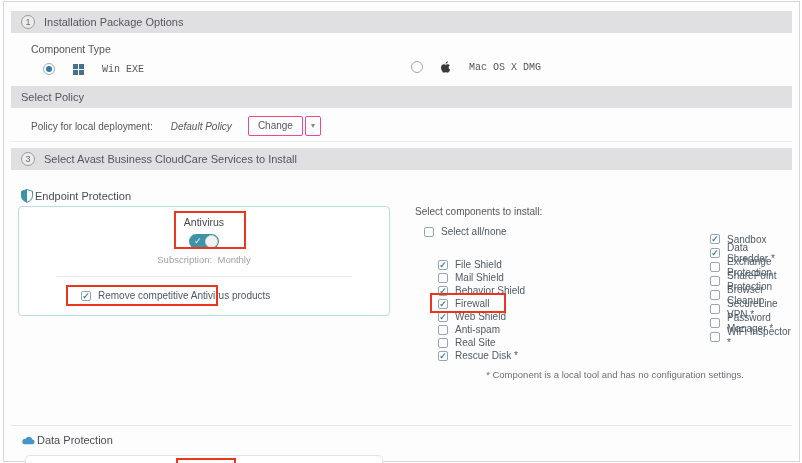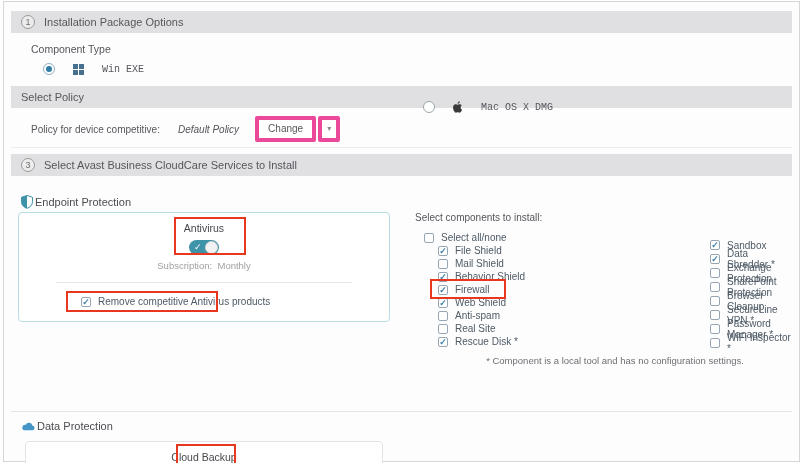--- a/index.html
+++ b/index.html
@@ -22,35 +22,35 @@
   .stepnum {
     width:14px; height:14px; border:1px solid #9b9b9b; border-radius:50%;
     font-size:9px; color:#6d6d6d; display:inline-flex; align-items:center;
     justify-content:center; margin-right:9px; background:#ececec;
   }
   
   .installer { padding:10px 0 10px 20px; position:relative; }
   .small-label { font-size:10.5px; color:#55565b; }
   .radio-row { margin-top:6px; position:relative; height:15px; }
   .radio-opt { display:inline-flex; align-items:center; gap:18px; font-size:10px; color:#55565b; cursor:default;font-family:Liberation Mono, monospace; }
-  .radio-opt.mac { position:absolute; left:392px; top:0;margin-top:40px; }
+  .radio-opt.mac { position:absolute; left:380px; top:0; }
   .radio { width:12px; height:12px; border:1px solid #9aa6ad; border-radius:50%; background:#fff; position:relative; flex:none; }
   .radio.sel { border-color:#8fb0c4; }
   .radio.sel::after {
     content:""; position:absolute; left:2px; top:2px; width:6px; height:6px;
     border-radius:50%; background:#2f7ca5;
   }
   .winicon { display:inline-grid; grid-template-columns:5px 5px; grid-template-rows:5px 5px; gap:1px; }
   .winicon span { background:#46708f; }
   
   .policy-row { padding:8px 0 5px 20px; display:flex; align-items:center; font-size:10px; color:#55565b; border-bottom:1px solid #ececec; }
   .policy-row .val { margin-left:18px;font-style:italic; }
   .btn-split { display:inline-flex; margin-left:16px; gap:2px; }
   .btn {
-    border:4px solid #ec4899; background:#fff; color:#55565b; font-size:10px;
+    border:1px solid #ec4899; background:#fff; color:#55565b; font-size:10px;
     padding:3px 9px; border-radius:2px; line-height:12px; cursor:pointer;
     font-family:"Liberation Sans", sans-serif;
   }
   .btn.caret { padding:3px 5px; font-size:8px; color:#8a8a8a; }
   
   .svc-header { margin:18px 0 0 10px; display:flex; align-items:center; gap:2px; font-size:11px; color:#4a4c50; height:16px; }
   
   .main-row { display:flex; align-items:flex-start; margin-top:2px; }
   .card {
     position:relative; background:#fff; border-radius:4px;
@@ -75,21 +75,21 @@
   .cb {
     display:inline-block; width:10px; height:10px; border:1px solid #97a6b4;
     border-radius:2px; background:#fff; font-size:9px; font-weight:bold;
     color:#3d7fa6; line-height:9px; text-align:center; flex:none;
   }
   .crow { display:flex; align-items:center; gap:7px; font-size:10px; color:#4e5a64; height:13px; margin-bottom:0; cursor:default; }
   .remove-row { position:absolute; left:62px; top:82px; }
   
   .components { margin-left:25px; position:relative; font-size:10px; color:#55565b; flex:1; }
   .comp-label { font-size:10px; color:#55565b; }
-  .selectall { margin:8px 0 0 9px; }
+  .selectall { margin:8px 0 20px 9px; }
   .comp-list { margin-left:23px; display:flex; flex-direction:column; gap:0; }
   .comp-list .crow { height:13px; }
   .comp-list .crow + .crow { margin-top:0; }
   .footnote { margin:7px 0 0 23px; font-size:9.5px; color:#6d6f73;text-align:center; }
   .right-list { position:absolute; left:295px; top:26px; display:flex; flex-direction:column; }
   .right-list .crow { height:14px; }
   .fw-wrap { position:relative; }
   
   .hl { position:absolute; border:2px solid #e8361f; pointer-events:none; }
   .hl-av { left:155px; top:4px; width:72px; height:38px; }
@@ -133,21 +133,21 @@
         <span>Mac OS X DMG</span>
       </span>
     </div>
   </div>
 
   <div class="bar">
     <span>Select Policy</span>
   </div>
 
   <div class="policy-row">
-    <span>Policy for device competitive:</span>
+    <span>Policy for local deployment:</span>
     <span class="val">Default Policy</span>
     <span class="btn-split">
       <button class="btn">Change</button>
       <button class="btn caret"><span>▾</span></button>
     </span>
   </div>
 
   <div class="bar" style="margin-top:6px;">
     <span class="stepnum">3</span>
     <span>Select Avast Business CloudCare Services to Install</span>

